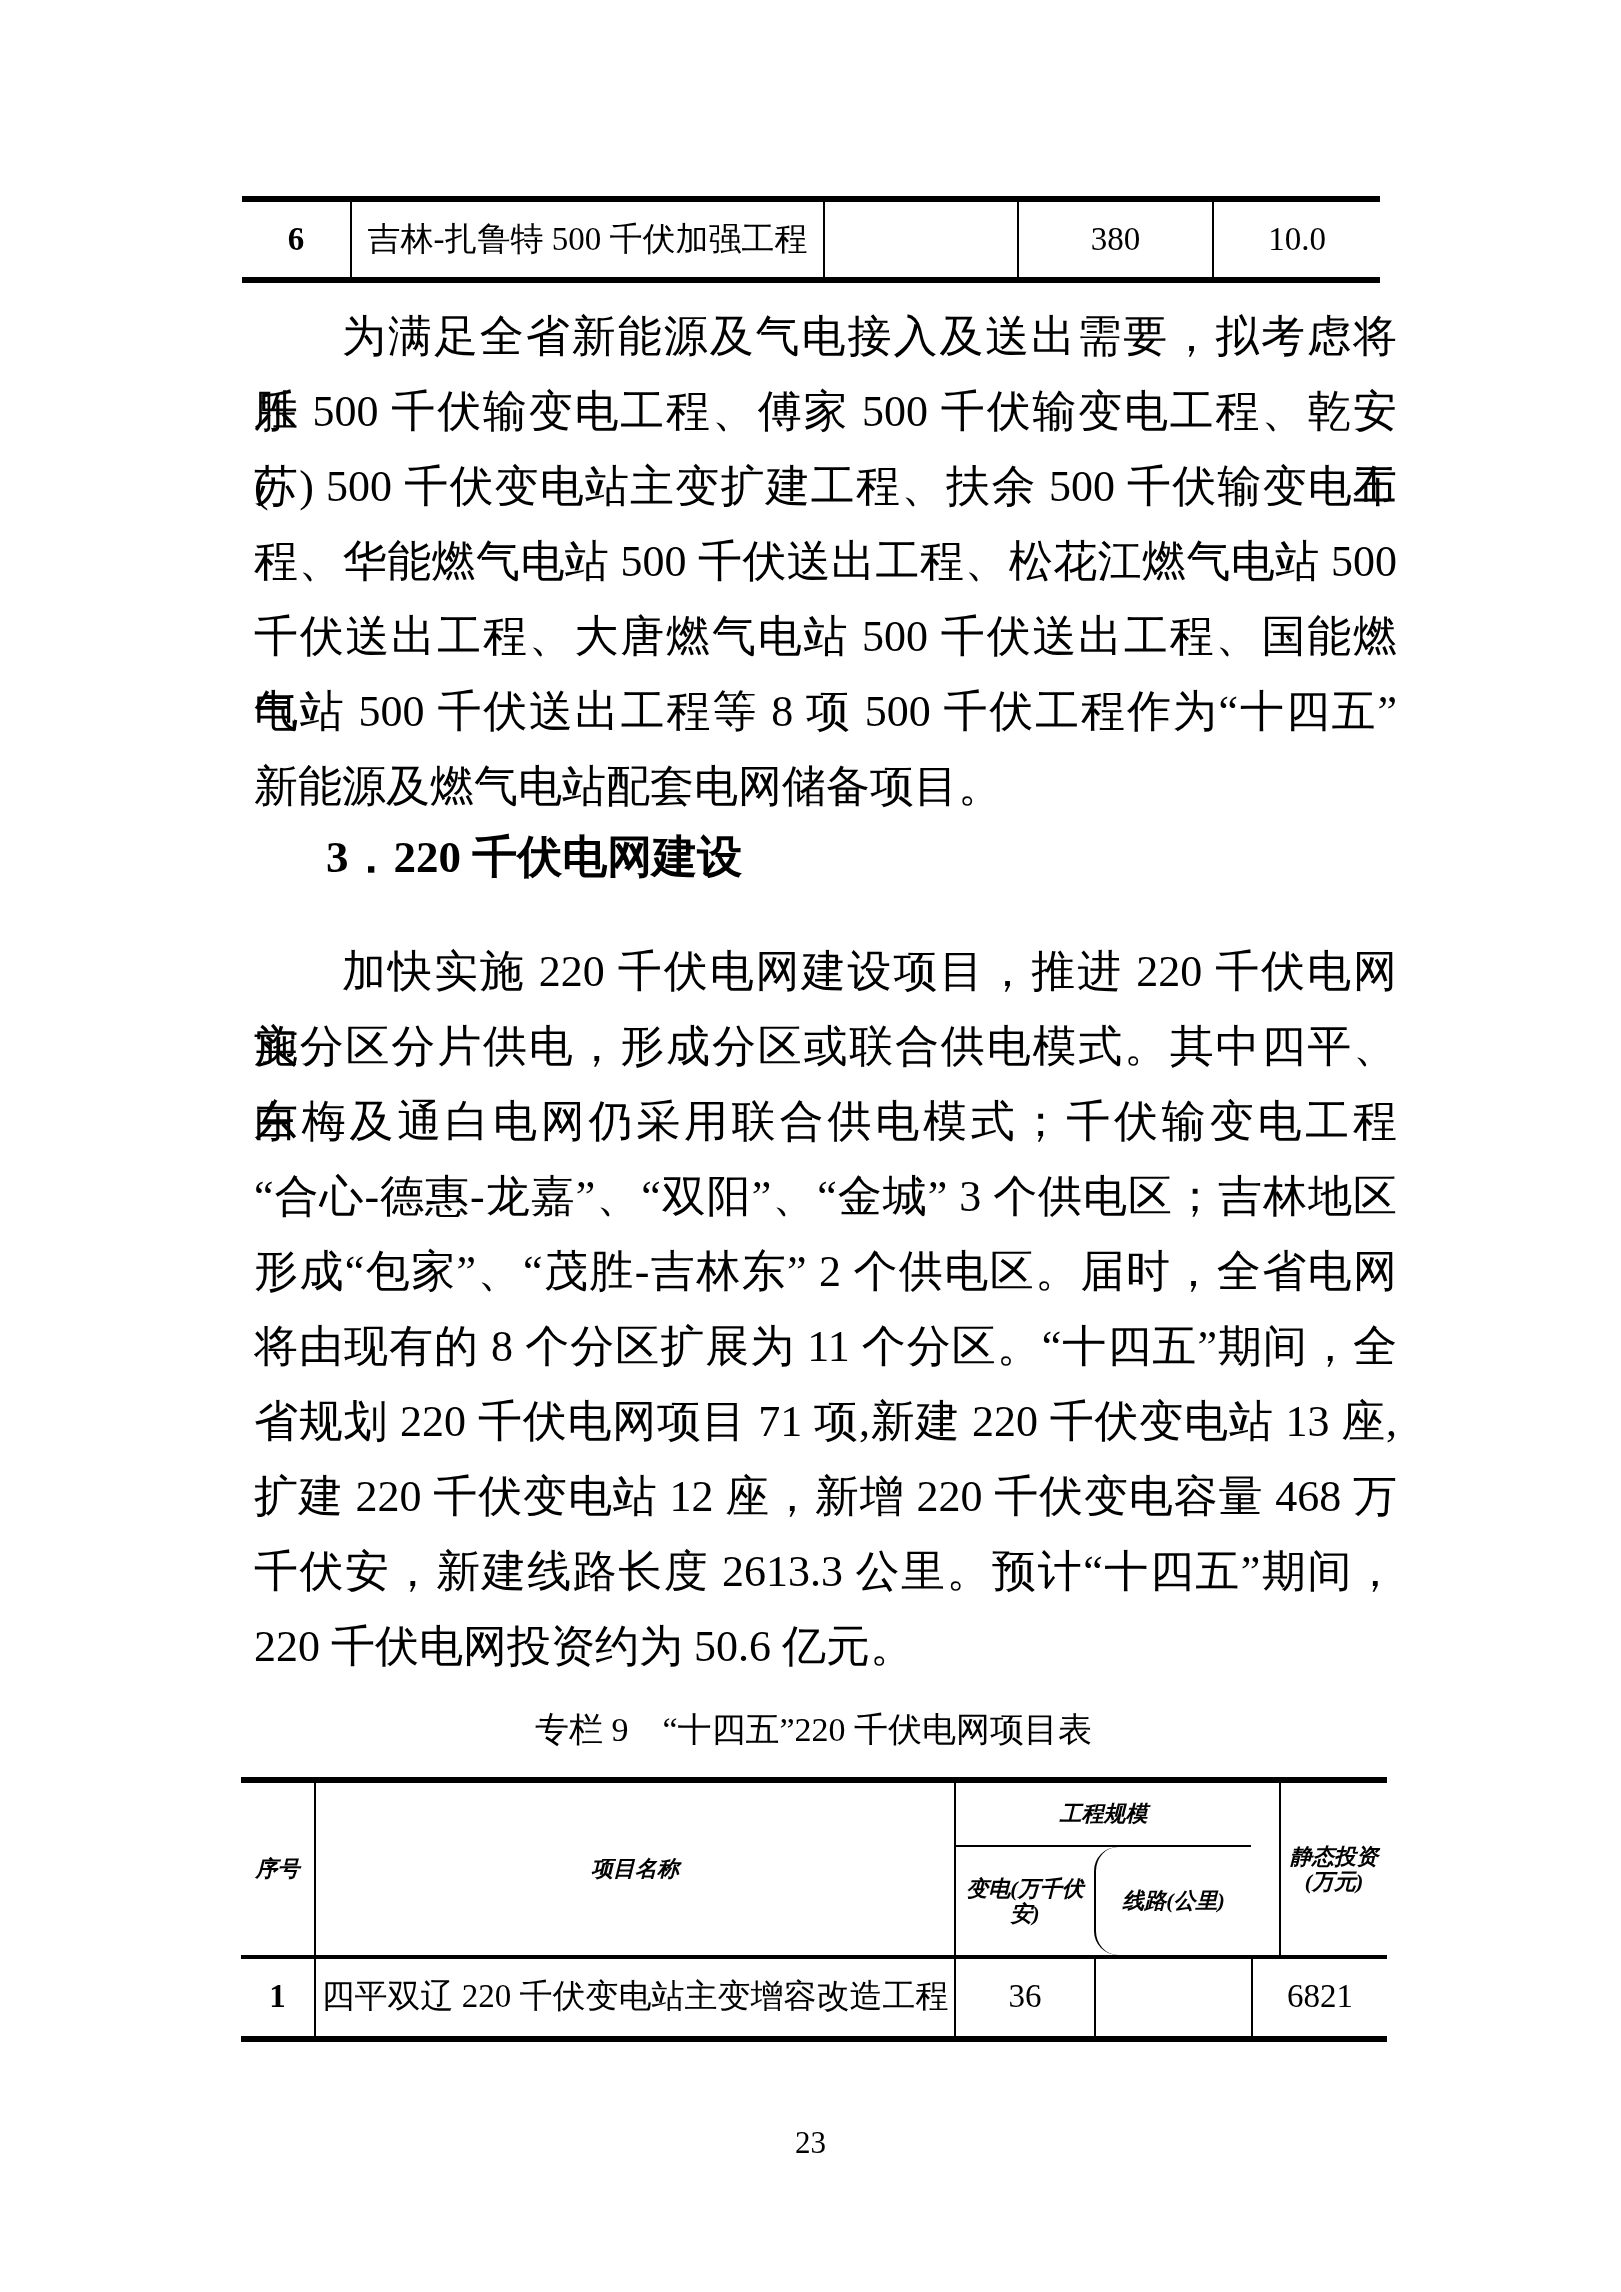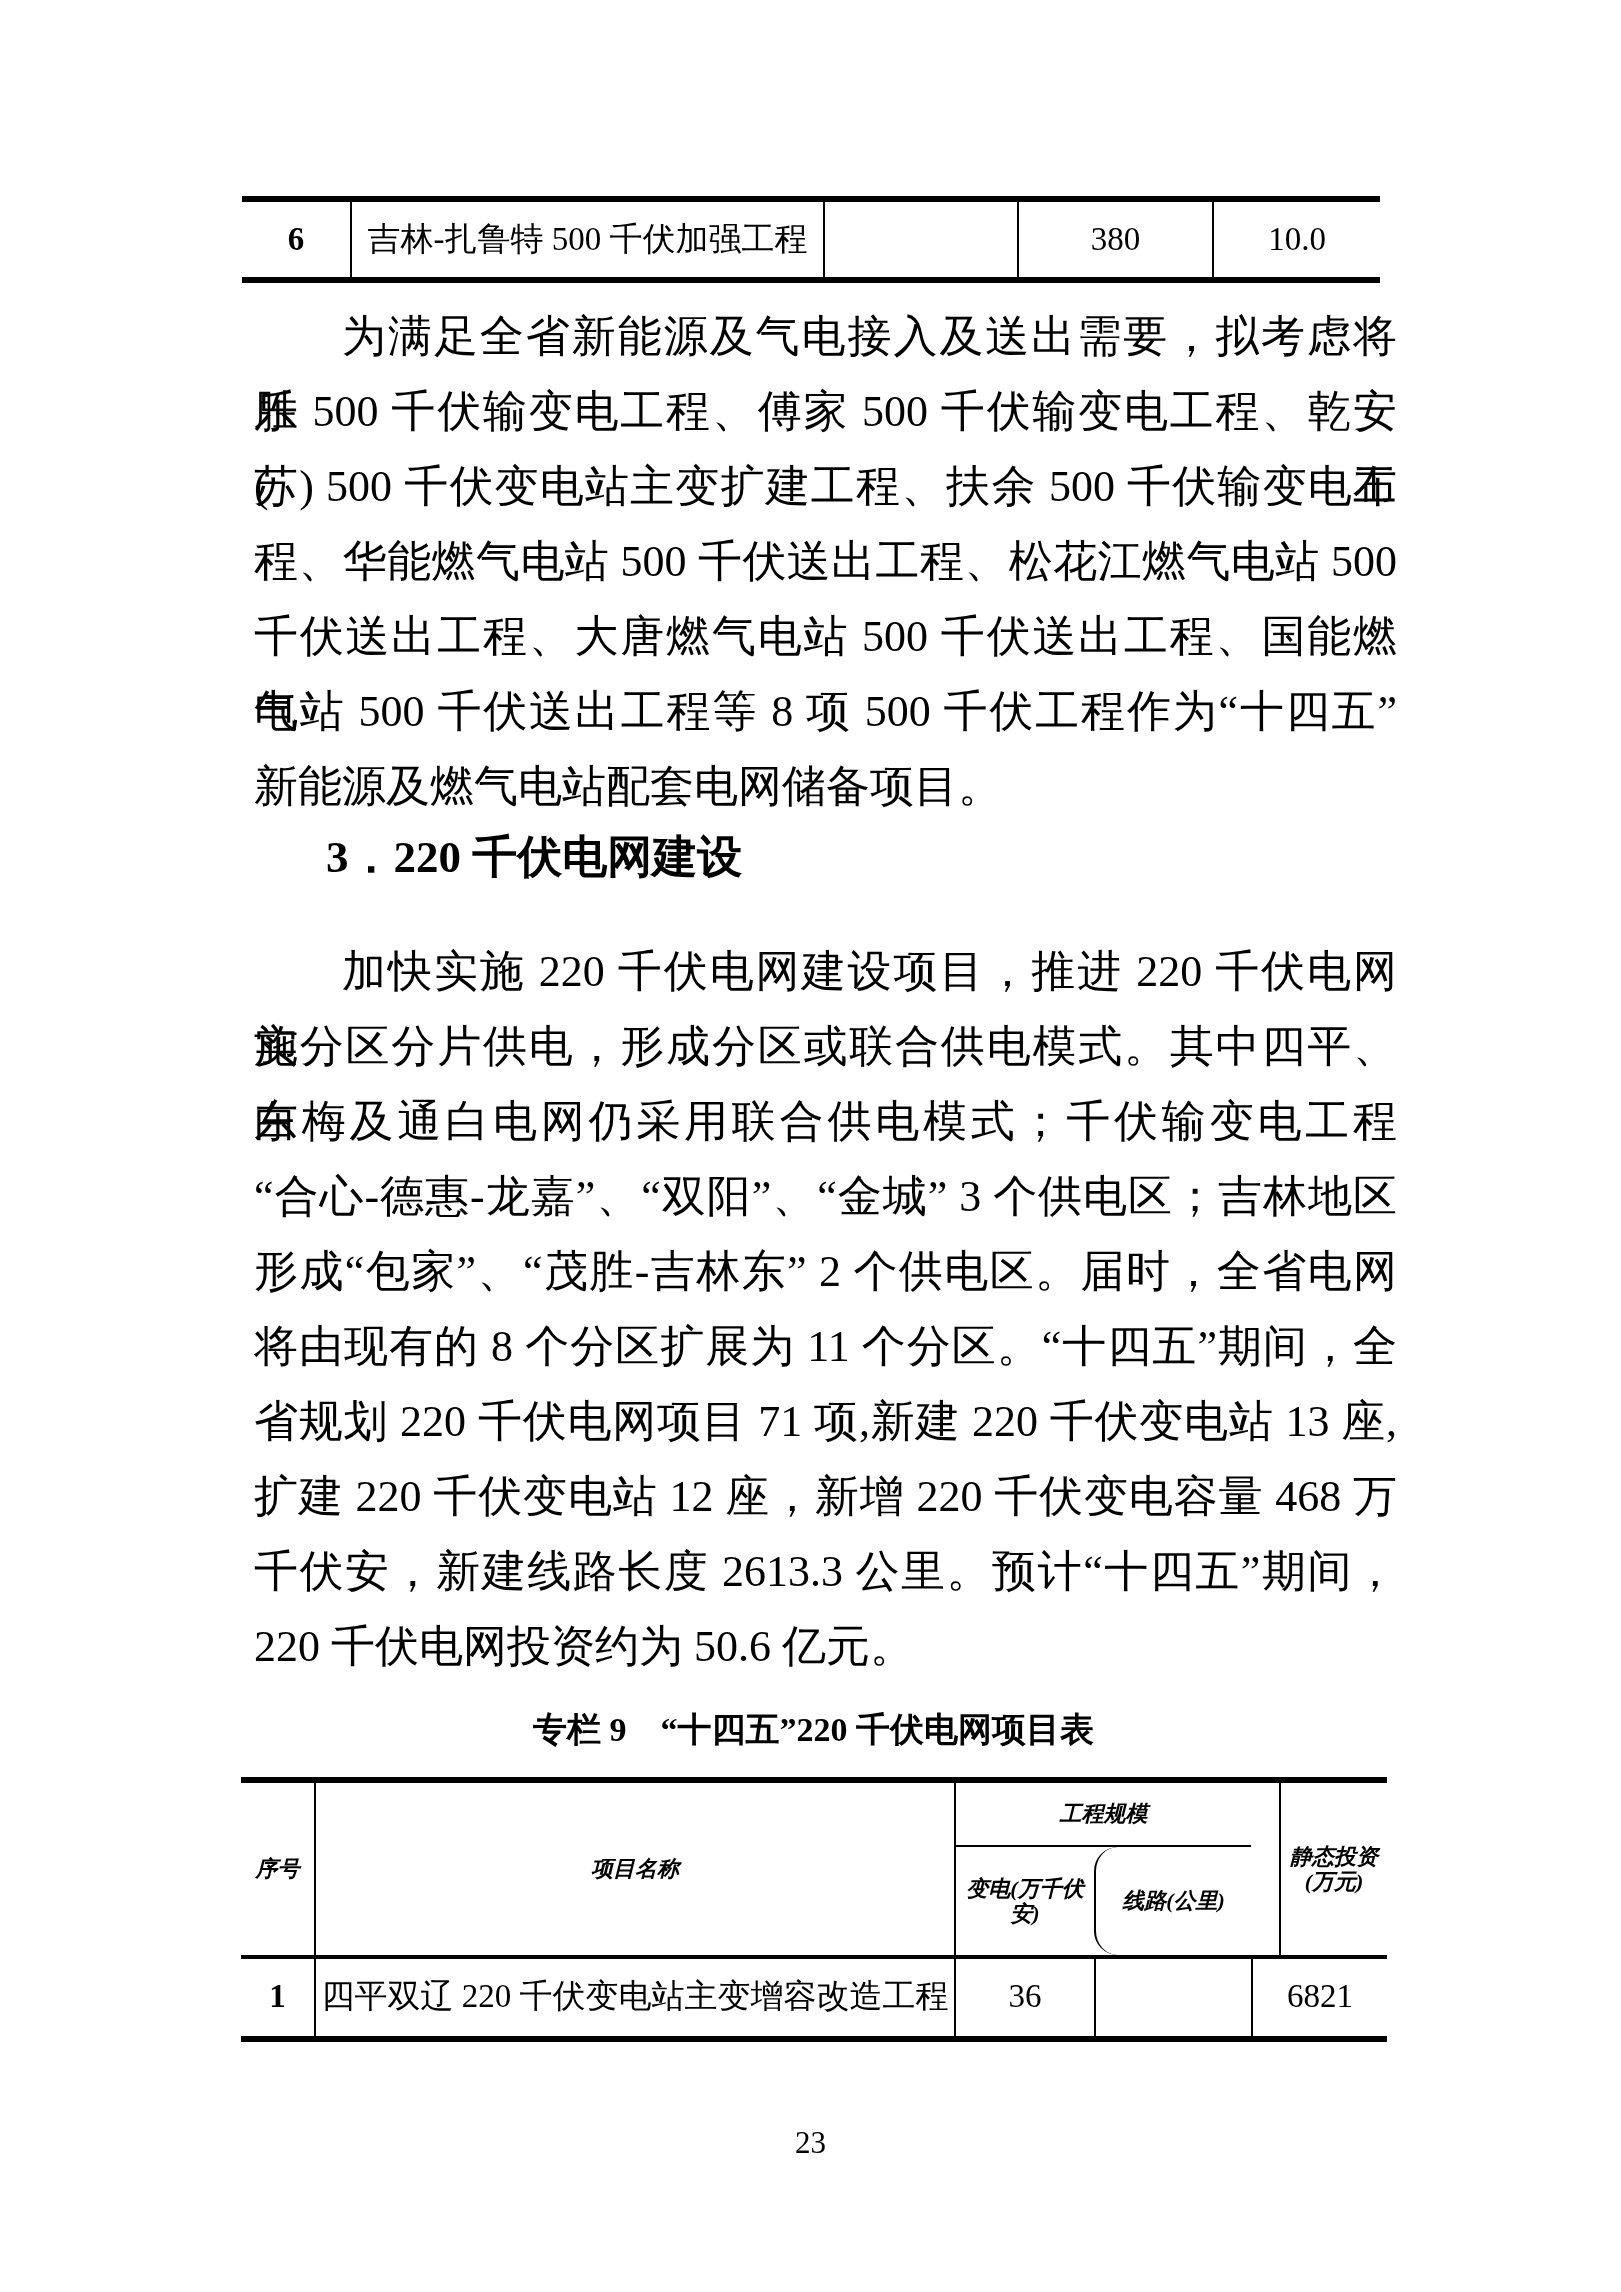--- a/index.html
+++ b/index.html
@@ -81,21 +81,21 @@
 
   .caption {
     position: absolute;
     left: 242px;
     top: 1706px;
     width: 1143px;
     height: 47px;
     line-height: 47px;
     text-align: center;
     font-size: 34px;
-    font-weight: bold;
+    font-weight: normal;
   }
 
   
   .bottom-table {
     position: absolute;
     left: 241px;
     top: 1777px;
     width: 1146px;
     box-sizing: border-box;
     border-top: 6.9px solid #000;

